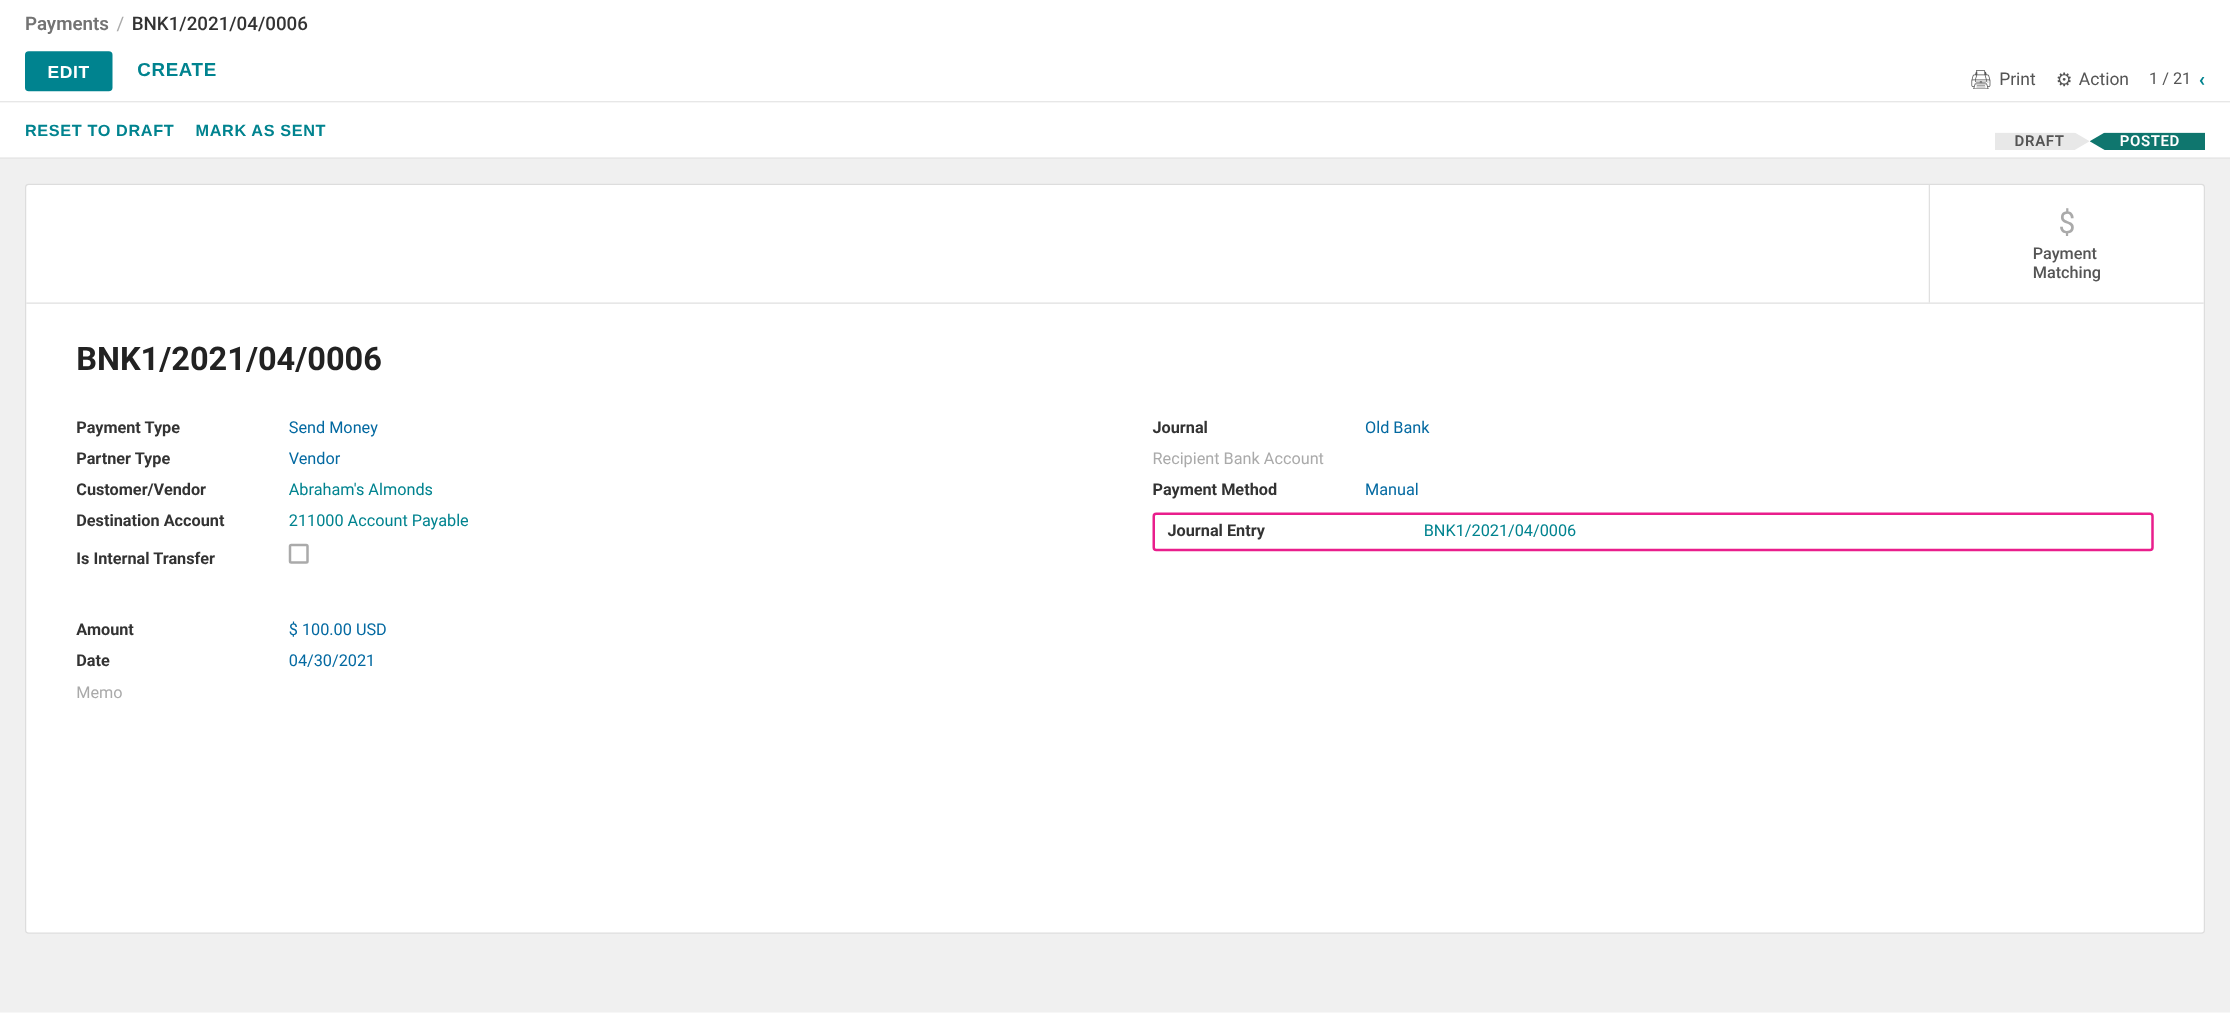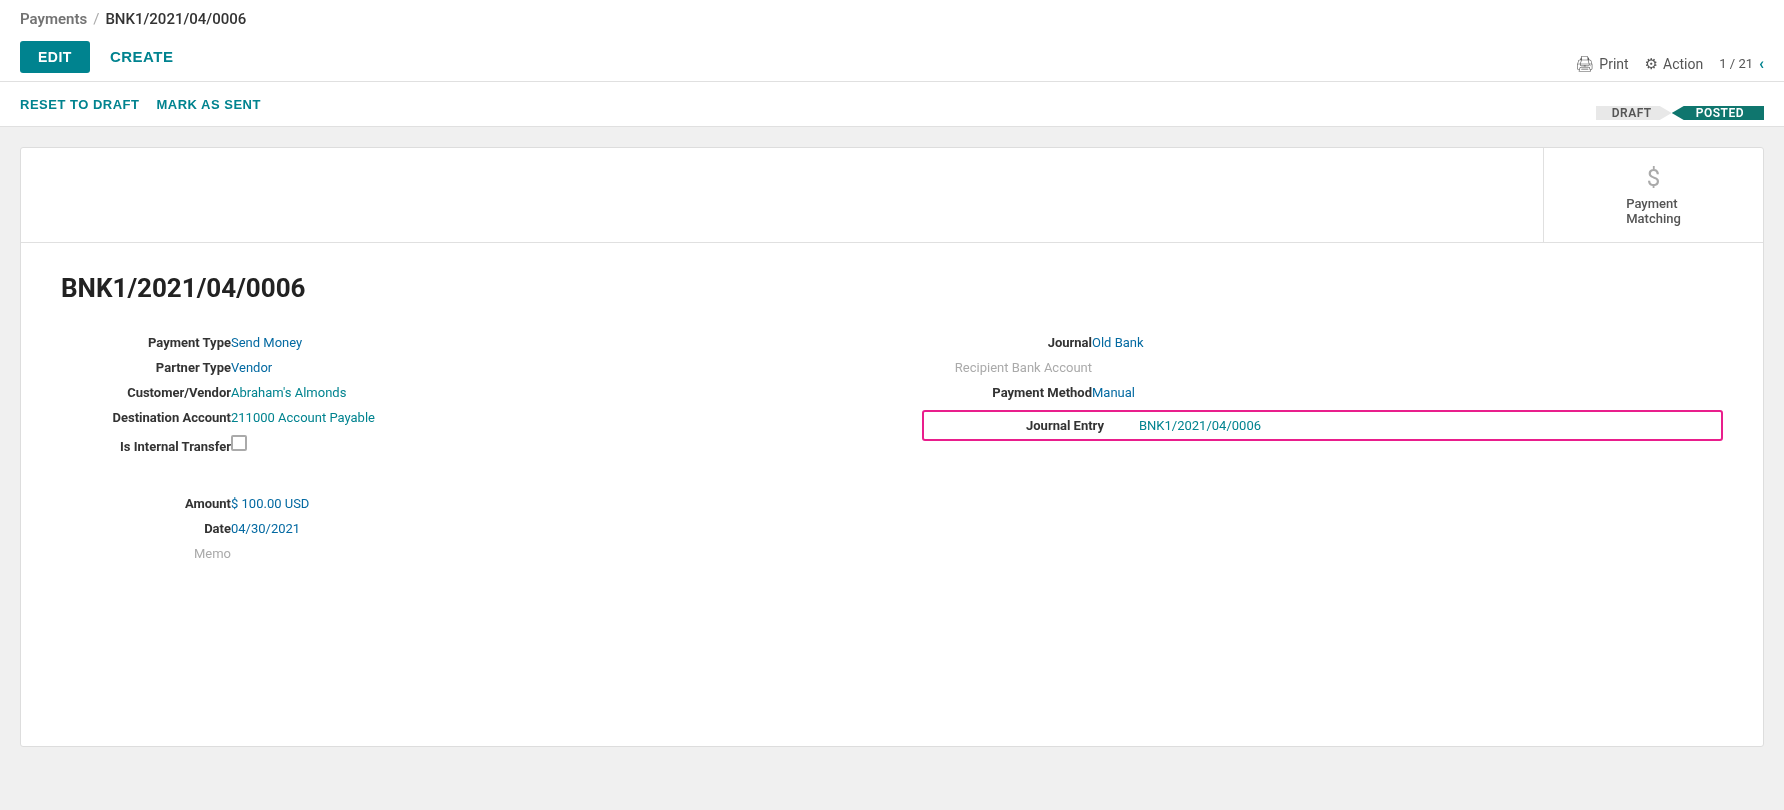--- a/index.html
+++ b/index.html
@@ -207,21 +207,20 @@
       display: flex;
       align-items: baseline;
       margin-bottom: 10px;
     }
     .form-label {
       font-weight: 700;
       font-size: 13px;
       color: #333;
       min-width: 170px;
       flex-shrink: 0;
-      text-align: right;
     }
     .form-label.muted {
       font-weight: 400;
       color: #aaa;
     }
     .form-value {
       font-size: 13px;
       color: #0369a1;
     }
     .form-value.link {

